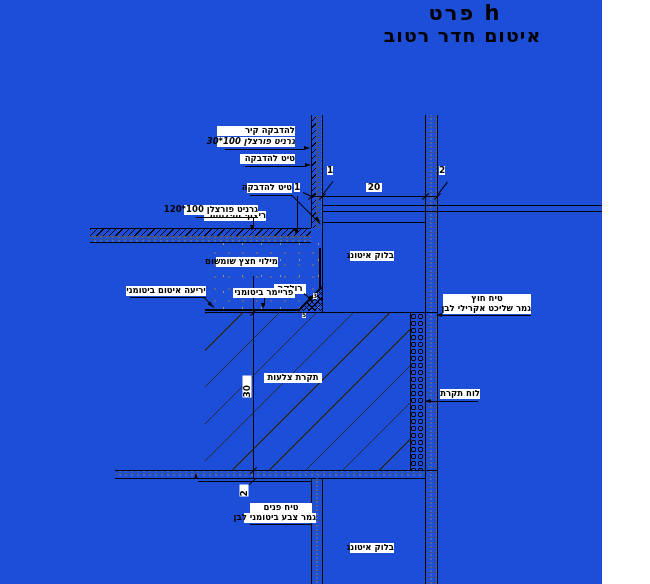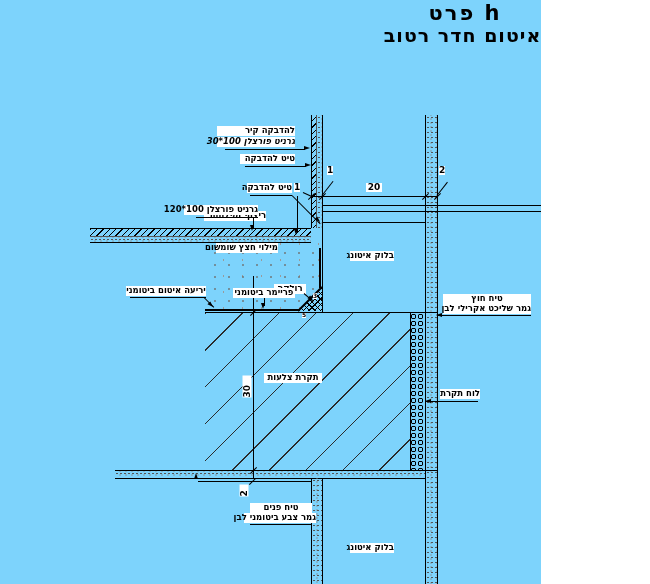--- a/index.html
+++ b/index.html
@@ -1,16 +1,16 @@
 <!DOCTYPE html>
 <html lang="he"><head>
 <meta charset="utf-8">
 <style>
   html,body{margin:0;padding:0;background:#fff;}
-  #canvas{position:relative;width:541px;height:584px;background:#7dd3fc;overflow:hidden;
+  #canvas{position:relative;width:602px;height:584px;background:#1d4ed8;overflow:hidden;
           font-family:"DejaVu Sans","Liberation Sans",sans-serif;}
   .t1{position:absolute;font:bold 21px/1 "DejaVu Sans",sans-serif;letter-spacing:2px;direction:rtl;text-align:center;color:#000;}
   .t2{position:absolute;font:bold 19px/1 "DejaVu Sans",sans-serif;letter-spacing:1px;direction:rtl;text-align:center;color:#000;}
   .lbl{position:absolute;font:bold 8.5px/1.15 "DejaVu Sans",sans-serif;color:#000;direction:rtl;white-space:nowrap;background:#fff;}
   .r{text-align:right}.c{text-align:center}
   .dim{position:absolute;font:bold 9px/1 "DejaVu Sans",sans-serif;color:#000;background:#fff;}
   .tiny{font:bold 6px/1 "DejaVu Sans",sans-serif;}
   .rot{transform:rotate(-90deg);transform-origin:center;}
   .hl,.vl{position:absolute;background:#000;}
   .hl{height:1px;}.vl{width:1px;}
@@ -114,21 +114,21 @@
   <div class="arr ar" style="left:315px;top:218px;transform:rotate(45deg);"></div>
   <div class="vl" style="left:297px;top:196px;height:36px;"></div>
   <div class="arr ad" style="left:294px;top:229px;"></div>
 
   <div class="lbl r" style="left:204px;top:195px;width:62px;margin-top:16px;">ריצוף מפלחות</div>
   <div class="lbl r" style="left:184px;top:205px;width:74px;">גרניט פורצלן 100*120</div>
   <div class="hl" style="left:196px;top:217px;width:62px;"></div>
   <div class="vl" style="left:253px;top:218px;height:10px;"></div>
   <div class="arr ad" style="left:250px;top:225px;"></div>
 
-  <div class="lbl c" style="left:216px;top:243px;width:62px;">מילוי חצץ שומשום</div>
+  <div class="lbl c" style="left:216px;top:257px;width:62px;">מילוי חצץ שומשום</div>
 
   <div class="lbl" style="left:274px;top:284px;width:32px;text-align:center;">רולקה</div>
   <div class="sl" style="left:304px;top:293px;width:11px;transform:rotate(41deg);"></div>
   <div class="arr ar" style="left:308px;top:297px;transform:rotate(45deg);"></div>
 
   <div class="lbl c" style="left:233px;top:288px;width:62px;">פריימר ביטומני</div>
   <div class="vl" style="left:264px;top:298px;height:8px;"></div>
   <div class="arr ad" style="left:261px;top:303px;"></div>
 
   <div class="lbl c" style="left:126px;top:286px;width:80px;">יריעה איטום ביטומני</div>

